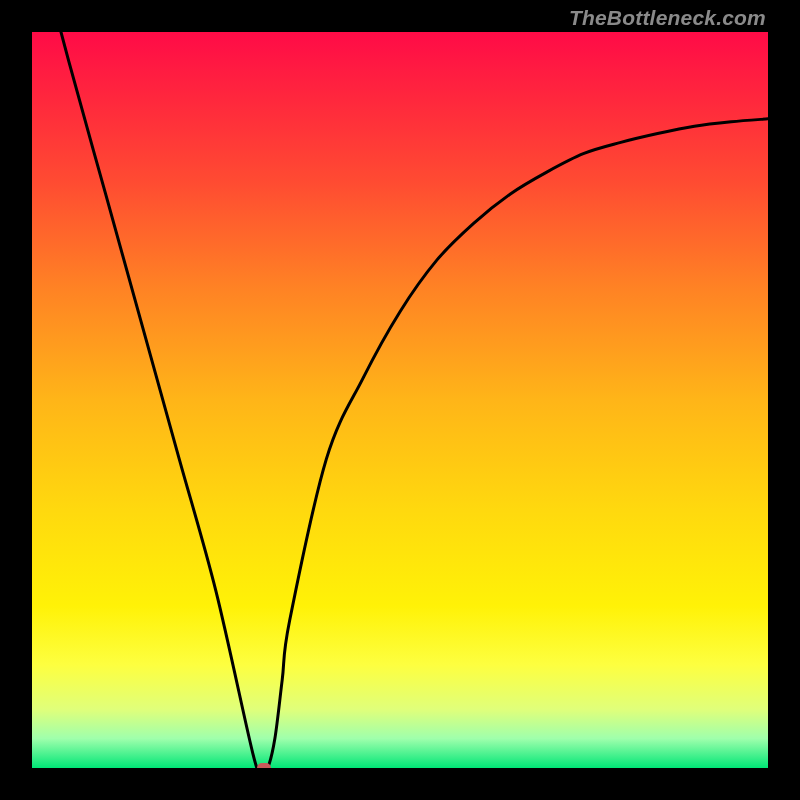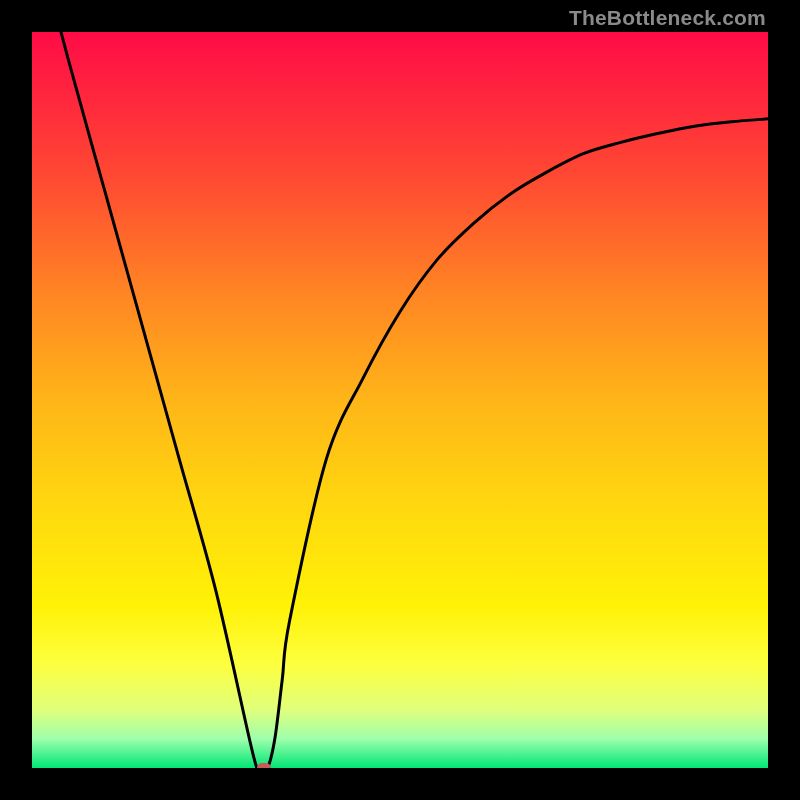--- a/index.html
+++ b/index.html
@@ -42,20 +42,21 @@
   }
   .watermark {
     position: absolute;
     top: 6px;
     right: 34px;
     font-family: Arial, Helvetica, sans-serif;
     font-size: 21px;
     font-weight: bold;
     color: #8a8a8a;
     letter-spacing: 0.2px;
+    font-style: italic;
   }
   .marker {
     position: absolute;
     width: 14px;
     height: 10px;
     border-radius: 5px;
     transform: translate(-50%, -50%);
   }
 </style>
 </head>

